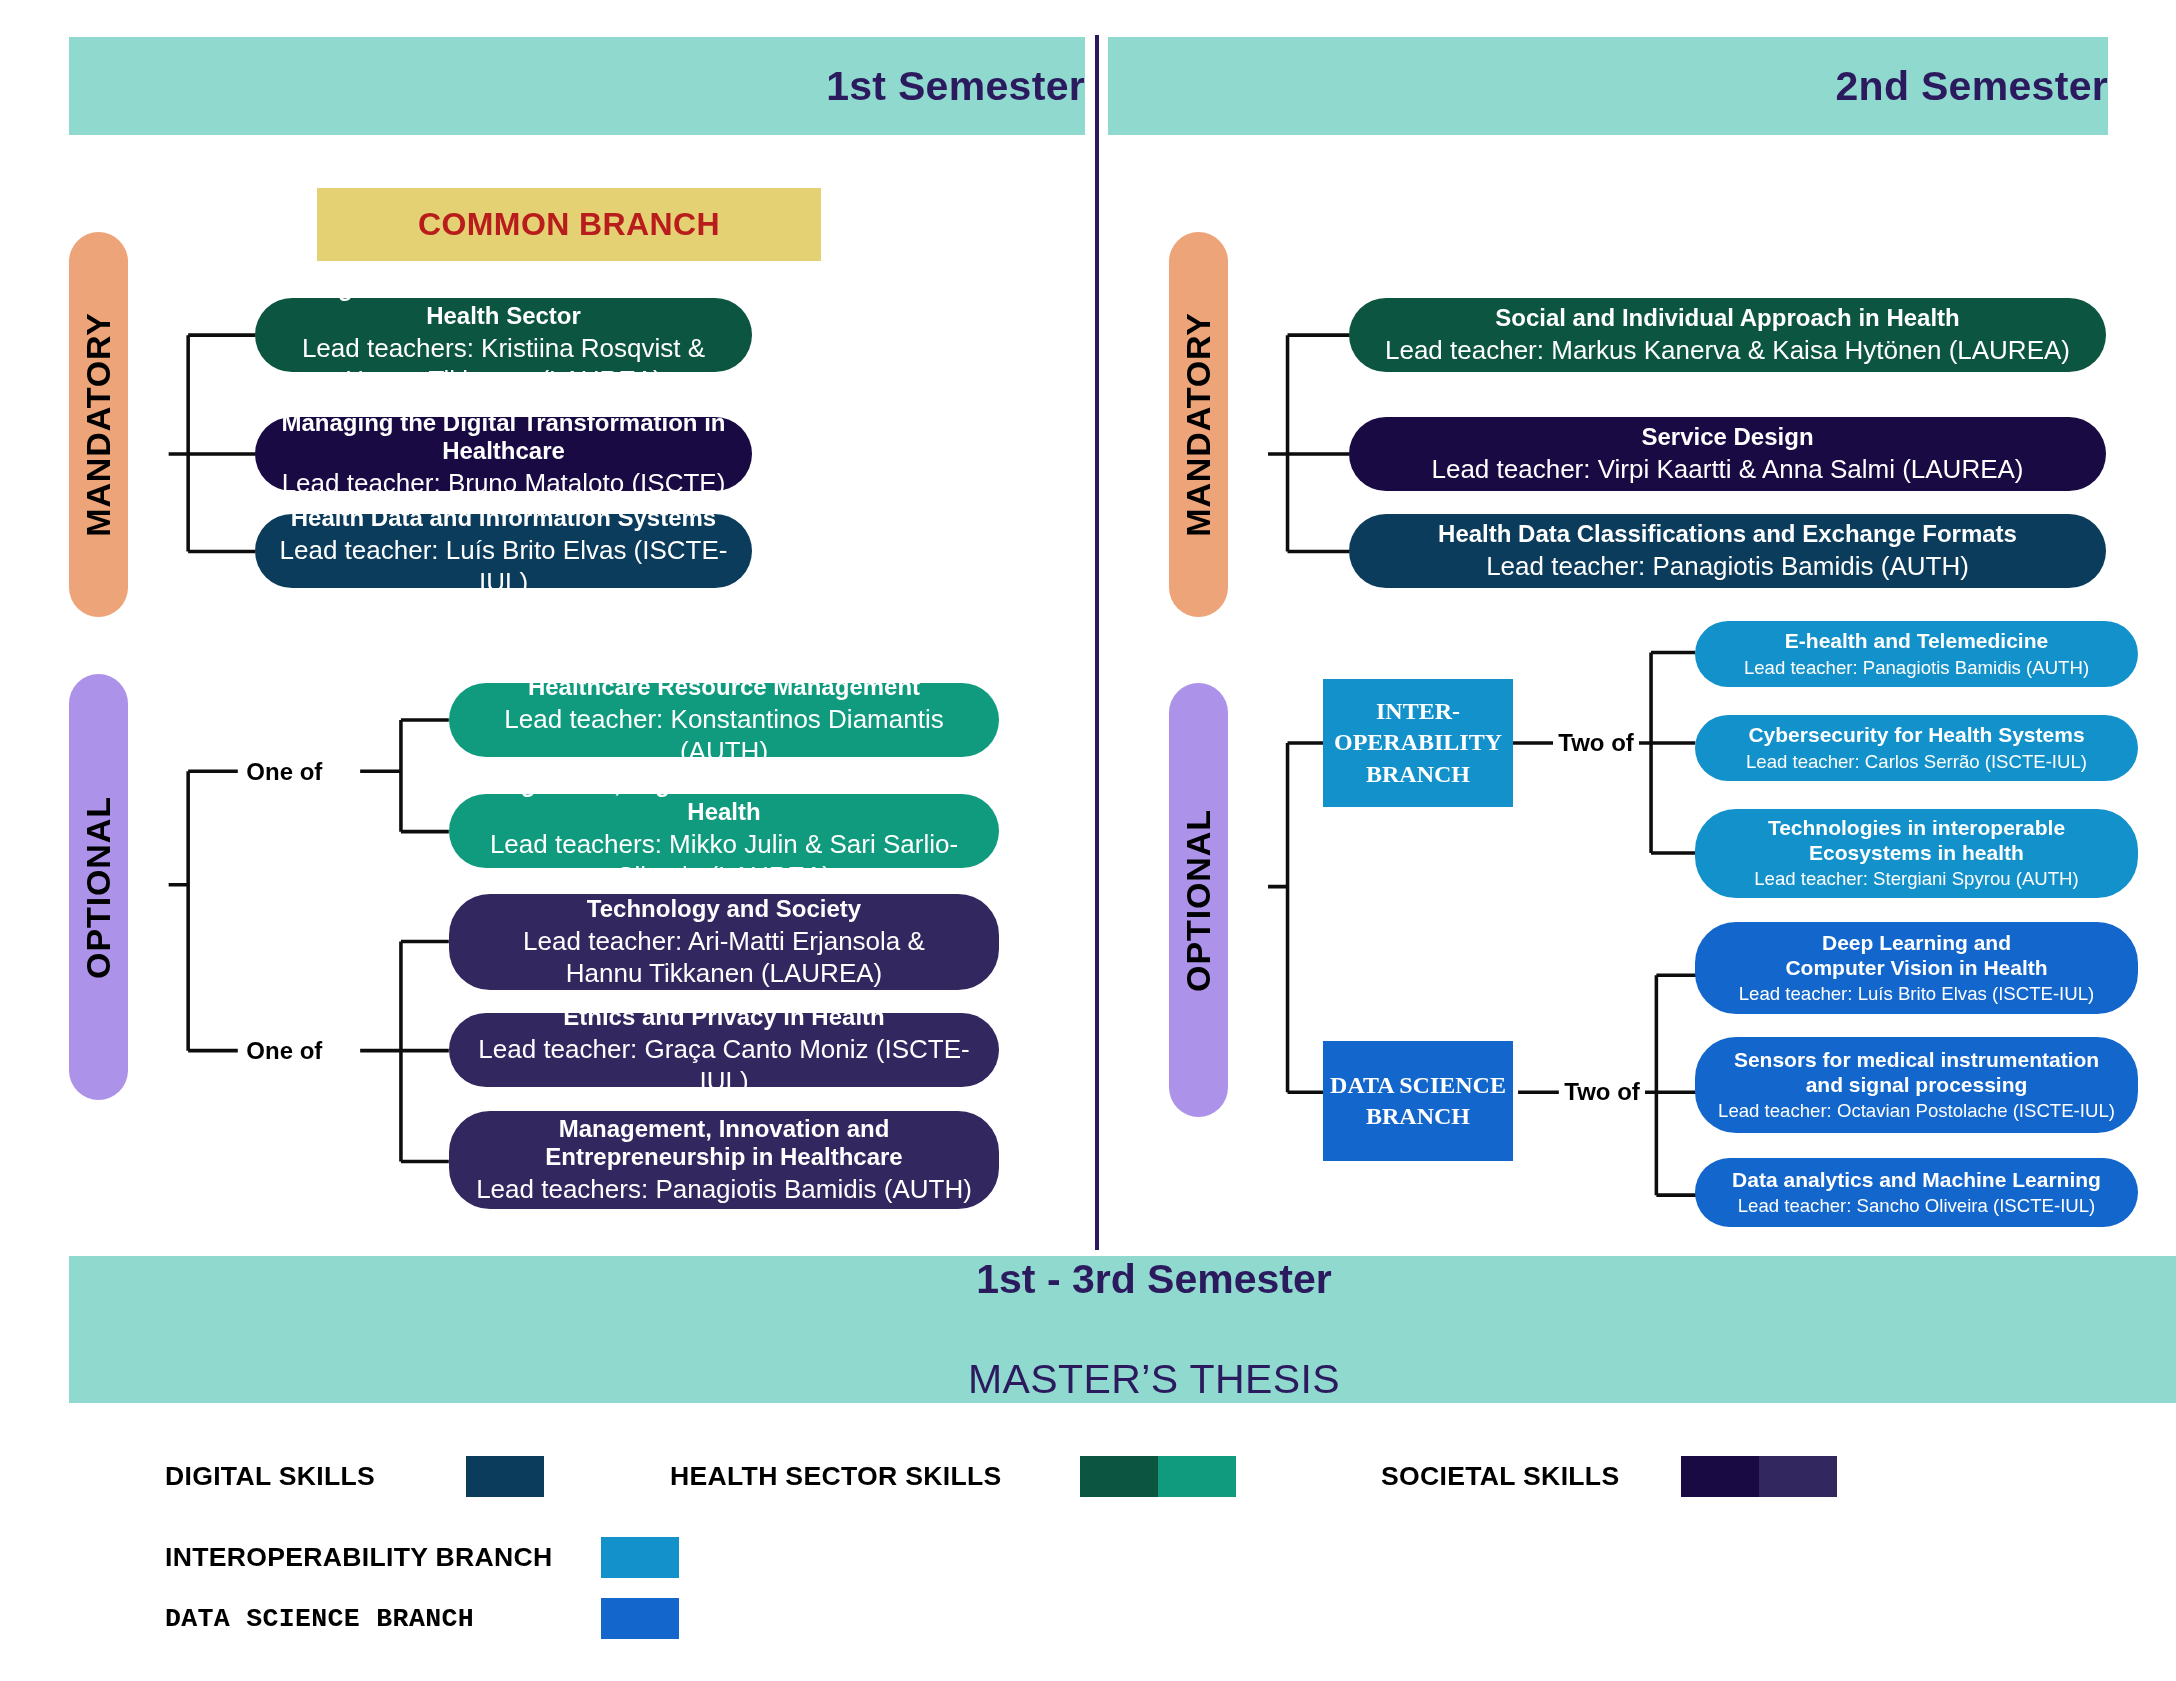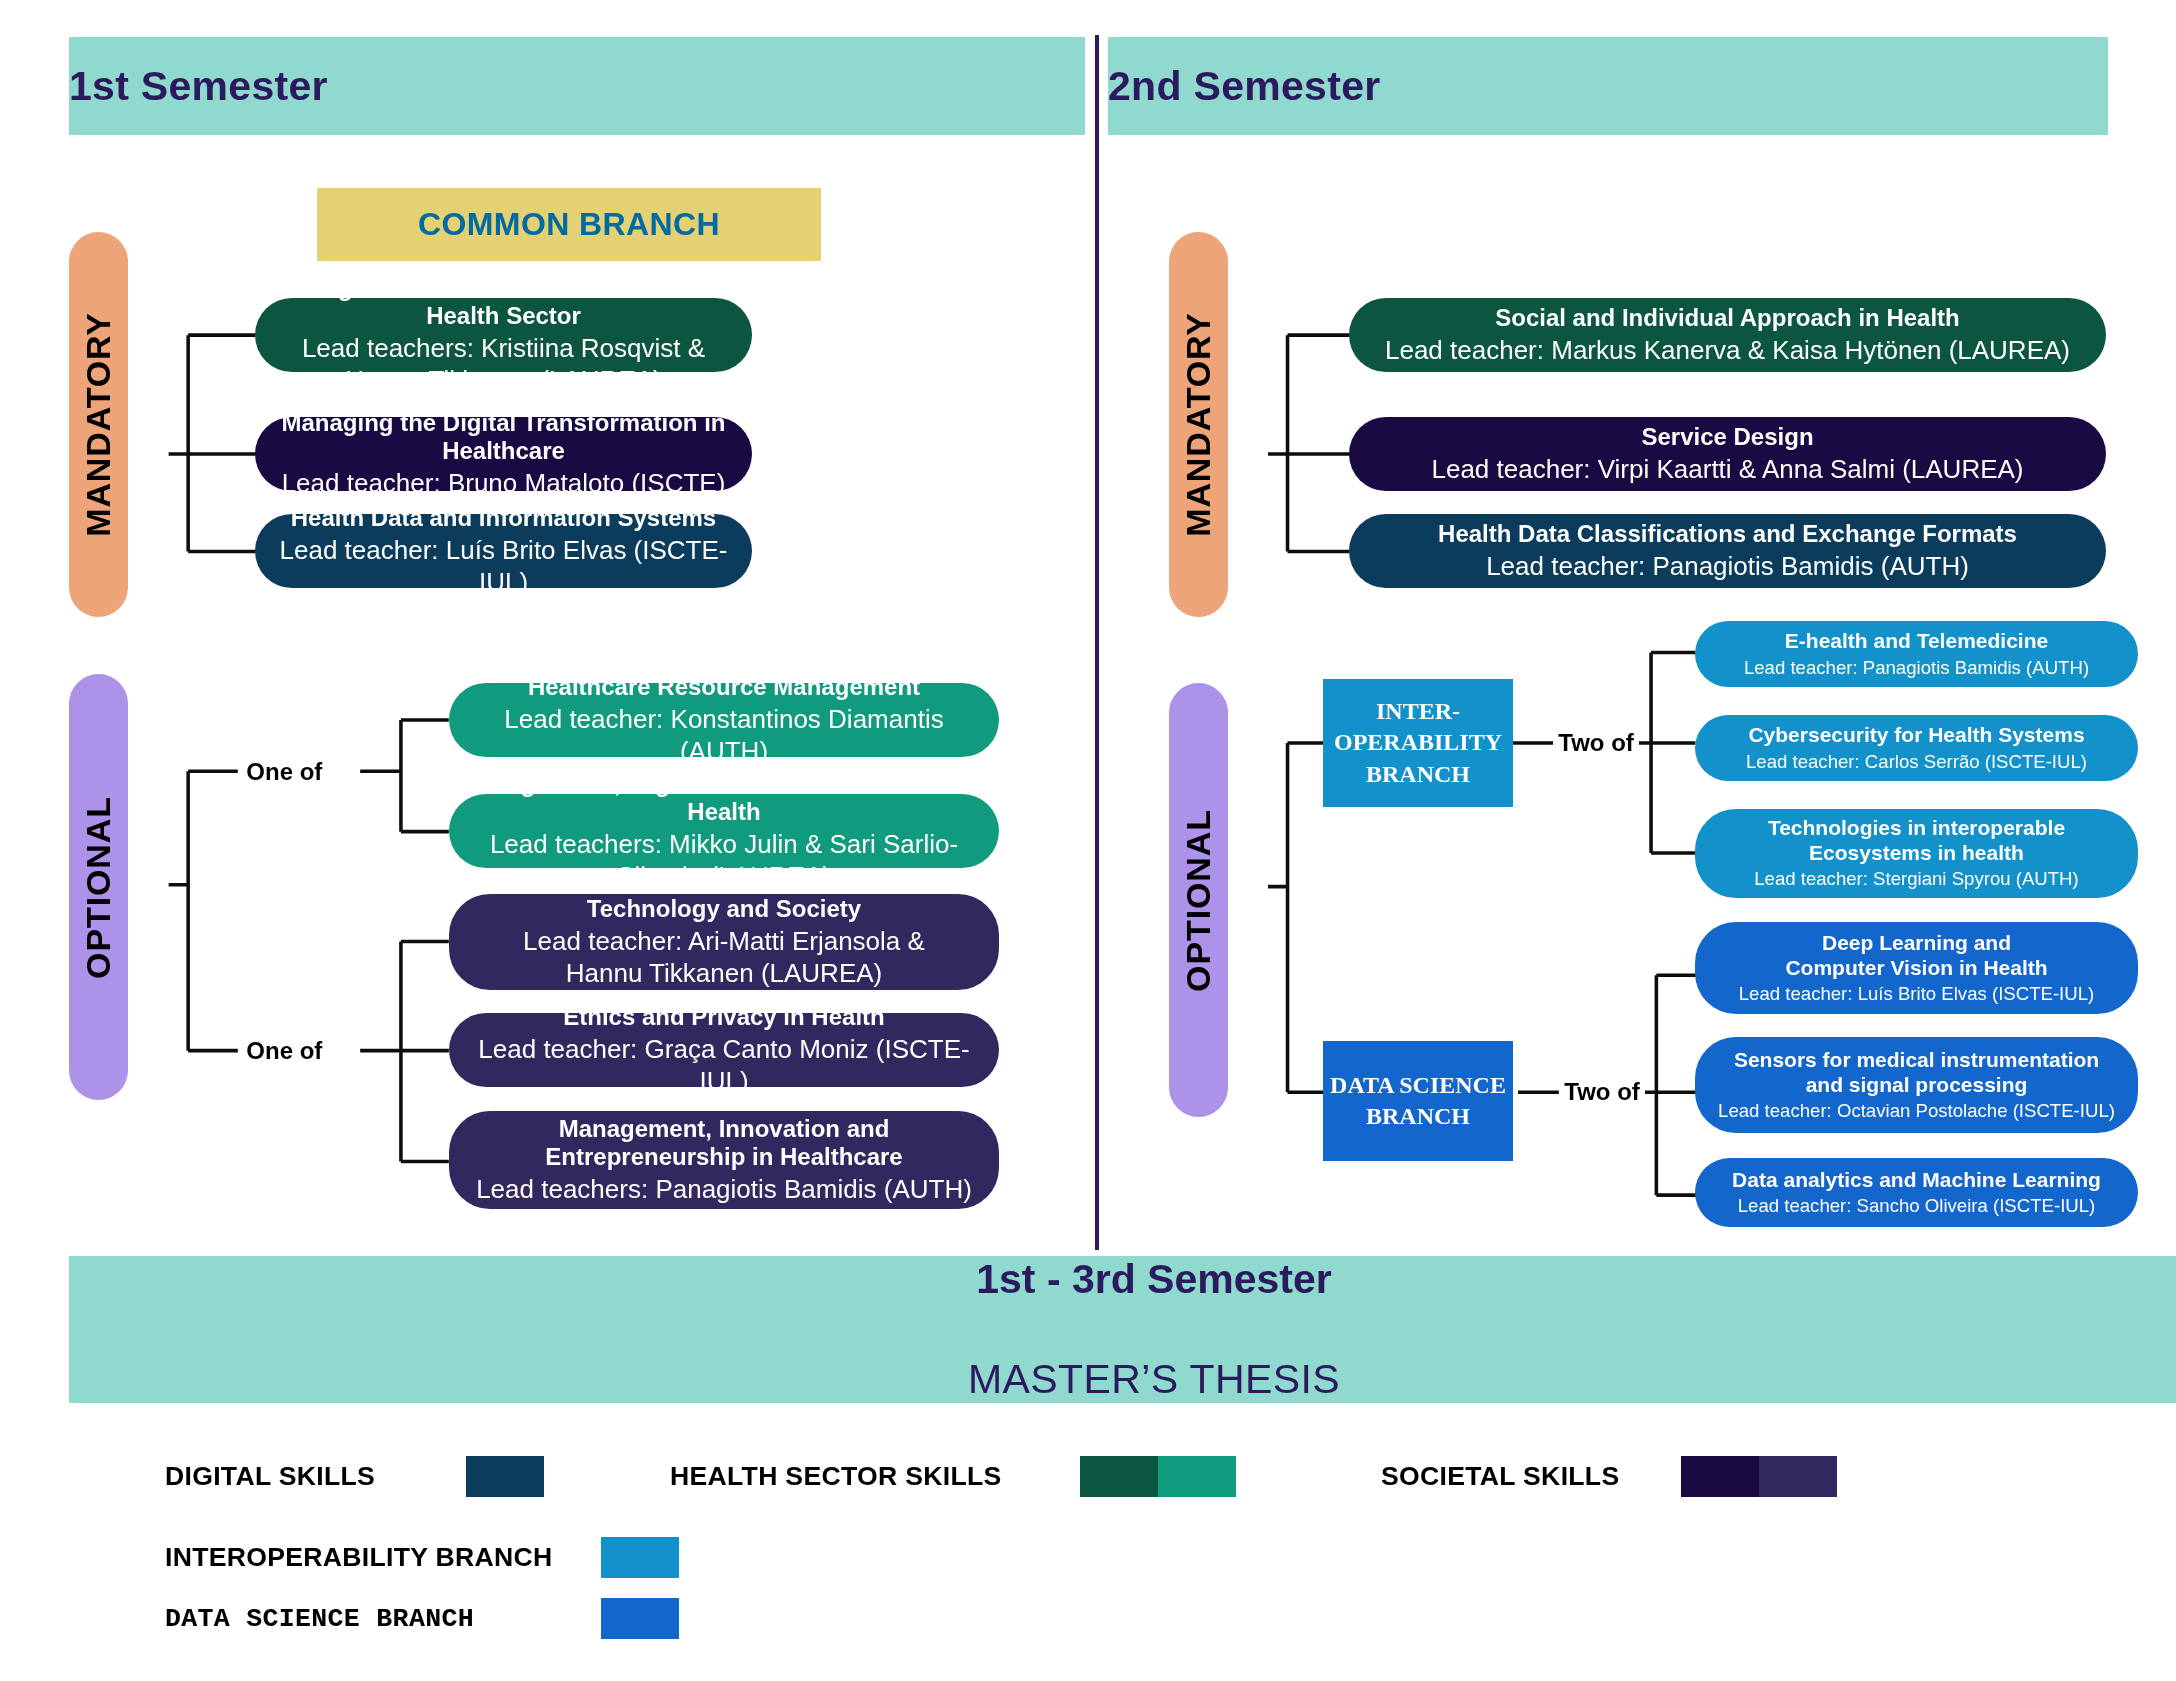--- a/index.html
+++ b/index.html
@@ -8,21 +8,21 @@
     background: #ffffff;
     font-family: "Liberation Sans", sans-serif;
     overflow: hidden;
   }
   #root { position: relative; width: 2177px; height: 1681px; }
 
   
   .sem-header {
     position: absolute;
     background: #8FD9CE;
-    display: flex; align-items: center; justify-content: flex-start;
+    display: flex; align-items: center; justify-content: flex-end;
     color: #2C1A5E;
     font-size: 41px; font-weight: bold;
     letter-spacing: 0.3px;
   }
   #sem1-header { left: 69px;  top: 37px; width: 1016px; height: 98px; }
   #sem2-header { left: 1108px; top: 37px; width: 1000px; height: 98px; }
 
   
   #divider {
     position: absolute; left: 1095px; top: 35px;
@@ -47,21 +47,21 @@
   #s1-opt  { left: 69px;  top: 674px; width: 59px; height: 426px; }
   #s2-mand { left: 1169px; top: 232px; width: 59px; height: 385px; }
   #s2-opt  { left: 1169px; top: 683px; width: 59px; height: 434px; }
 
   
   #common-branch {
     position: absolute; left: 317px; top: 188px;
     width: 504px; height: 73px;
     background: #E3D173;
     display: flex; align-items: center; justify-content: center;
-    font-size: 32px; font-weight: bold; color: #0369a1;
+    font-size: 32px; font-weight: bold; color: #b91c1c;
     letter-spacing: 0.4px;
   }
 
   
   .course {
     position: absolute;
     border-radius: 41px;
     display: flex; flex-direction: column;
     align-items: center; justify-content: center;
     text-align: center;

